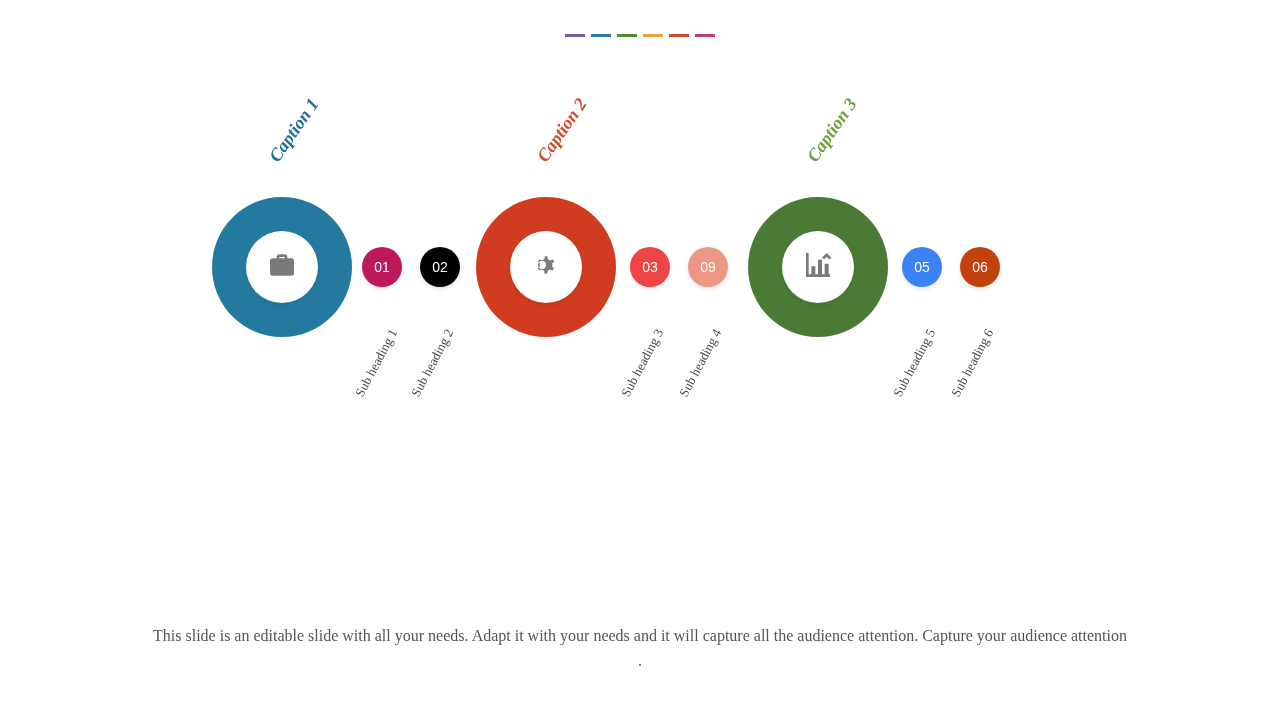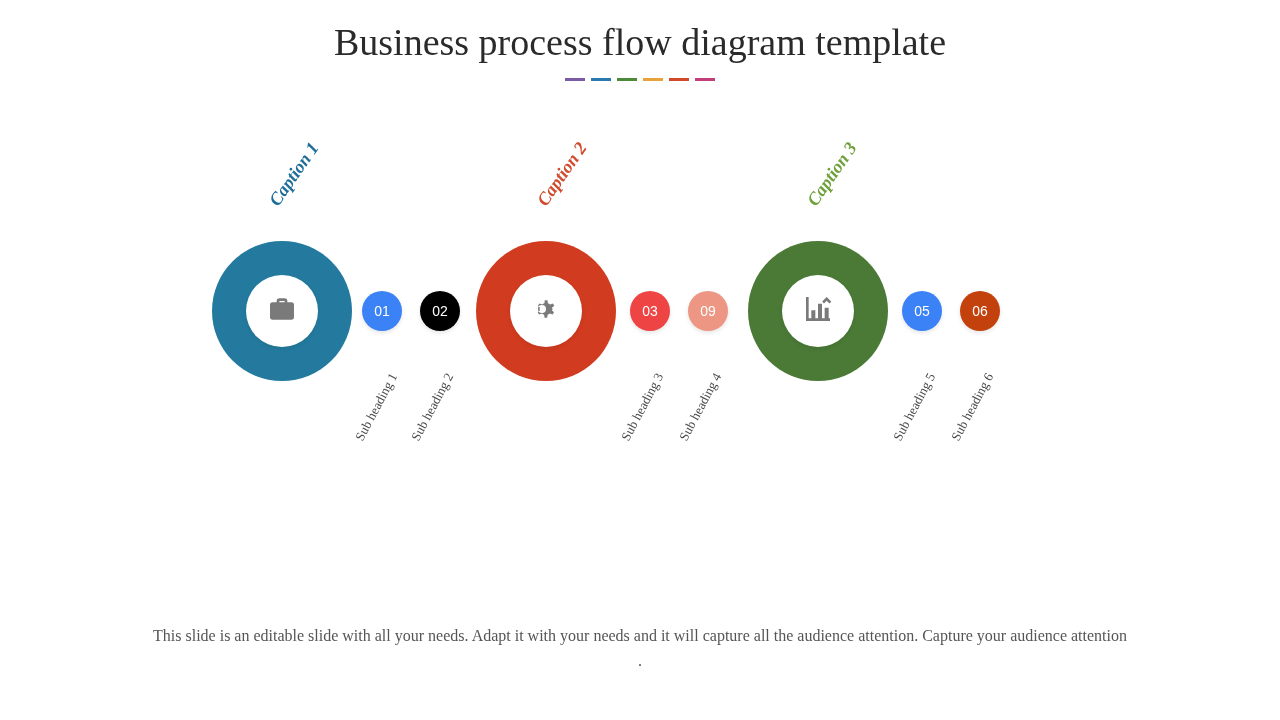--- a/index.html
+++ b/index.html
@@ -100,21 +100,20 @@
     .b3 { left:630px; } .b4 { left:688px; }
     .b5 { left:902px; } .b6 { left:960px; }
     .s1 { left:352px; } .s2 { left:408px; }
     .s3 { left:618px; } .s4 { left:676px; }
     .s5 { left:890px; } .s6 { left:948px; }
   </style>
 </head>
 <body>
 
 <div class="title-wrap">
-  <div class="title">Business process flow diagram template</div>
   <div class="divider">
     <span style="background:#7b5aa6"></span>
     <span style="background:#2a7ab0"></span>
     <span style="background:#4d8a3a"></span>
     <span style="background:#e8a23c"></span>
     <span style="background:#d24a2c"></span>
     <span style="background:#c23e7a"></span>
   </div>
 </div>
 
@@ -123,21 +122,21 @@
   <div class="caption cap1" style="color:#1f6e99">Caption 1</div>
   <div class="ring ring1" style="background:#237a9e">
     <div class="ring-inner">
       <span>
         <svg viewBox="0 0 24 24">
             <path d="M10 4h4a2 2 0 0 1 2 2v1h3a2 2 0 0 1 2 2v9a2 2 0 0 1-2 2H5a2 2 0 0 1-2-2V9a2 2 0 0 1 2-2h3V6a2 2 0 0 1 2-2zm0 3h4V6h-4v1z"></path>
           </svg>
       </span>
     </div>
   </div>
-  <div class="bubble b1" style="background:#3b82f6">01</div>
+  <div class="bubble b1" style="background:#be185d">01</div>
   <div class="bubble b2" style="background:#000000">02</div>
   <div class="sub s1">Sub heading 1</div>
   <div class="sub s2">Sub heading 2</div>
 
   <div class="caption cap2" style="color:#d24a2c">Caption 2</div>
   <div class="ring ring2" style="background:#d13b1f">
     <div class="ring-inner">
       <span>
         <svg viewBox="0 0 24 24">
             <path d="M19.4 13l.6-1-0.6-1 1.8-1.4-1-1.7-2.1.7a7 7 0 0 0-1.7-1l-.3-2.2h-2l-.3 2.2a7 7 0 0 0-1.7 1l-2.1-.7-1 1.7L10.6 11l-.6 1 .6 1-1.8 1.4 1 1.7 2.1-.7a7 7 0 0 0 1.7 1l.3 2.2h2 l.3-2.2a7 7 0 0 0 1.7-1l2.1.7 1-1.7L19.4 13zM12 15a3 3 0 1 1 0-6 3 3 0 0 1 0 6z" transform="translate(-3 0)"></path>

